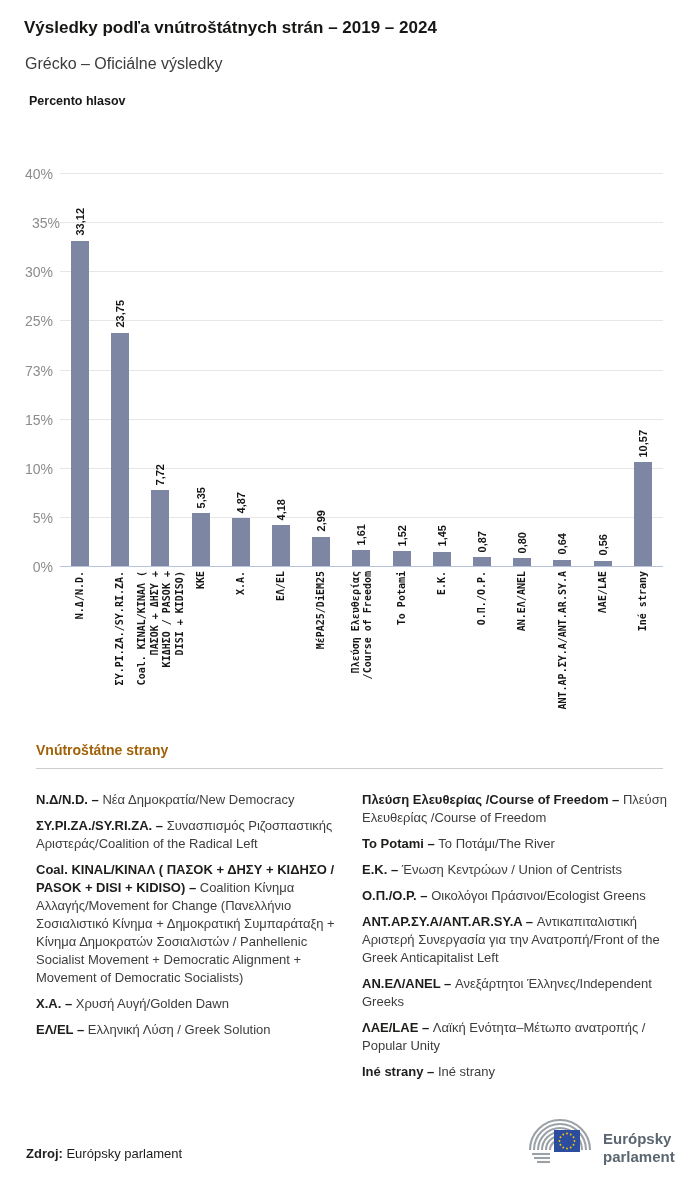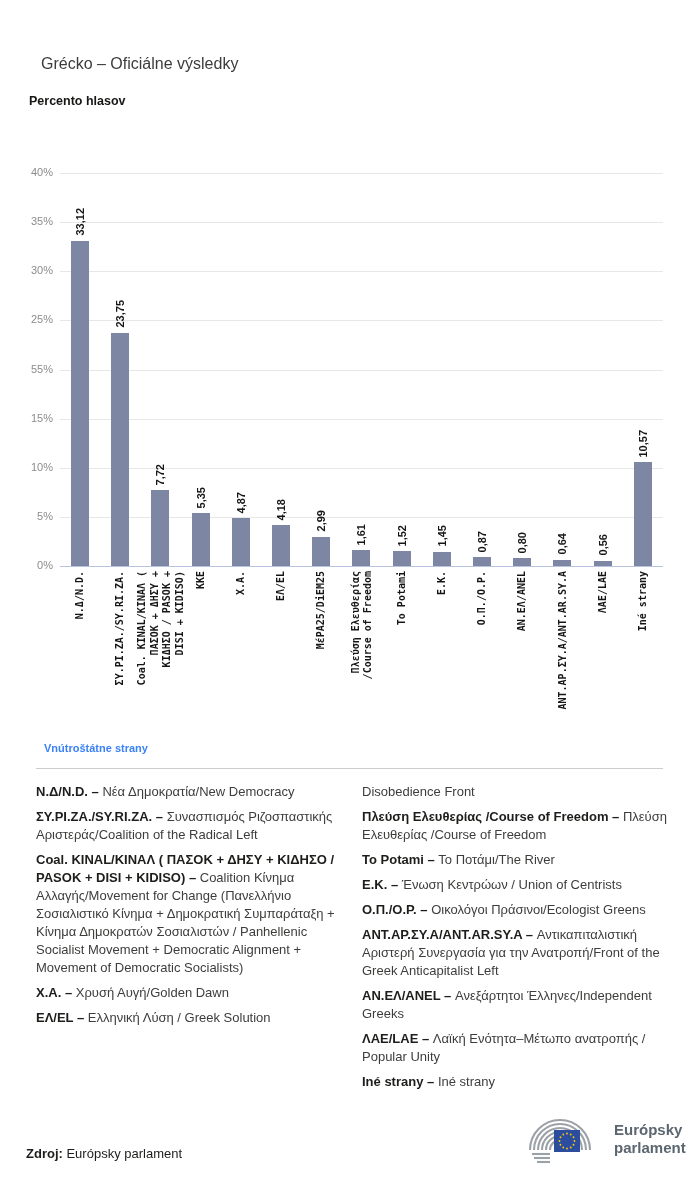--- a/index.html
+++ b/index.html
@@ -1,77 +1,78 @@
 <!DOCTYPE html>
 <html><head>
 <meta charset="utf-8">
 <style>
   html,body{margin:0;padding:0;background:#fff;}
   #page{position:relative;width:700px;height:1180px;background:#ffffff;overflow:hidden;
         font-family:"Liberation Sans",sans-serif;color:#1b1b1a;}
   .abs{position:absolute;}
   .page-title{left:24px;top:18px;font-size:17px;font-weight:bold;color:#161615;}
-  .page-subtitle{left:25px;top:55px;font-size:16px;color:#3c3c3b;margin-left:16px;}
+  .page-subtitle{left:25px;top:55px;font-size:16px;color:#3c3c3b;}
   .axis-title{left:29px;top:94px;font-size:12.5px;font-weight:bold;color:#161615;}
 
   
   #chart-area{left:0;top:0;width:700px;height:745px;}
   .gridline{position:absolute;left:60px;width:603px;height:1px;background:#e7e7e7;}
   .gridline.baseline{background:#b8c4de;}
-  .ytick{position:absolute;left:0;width:53px;text-align:right;font-size:11px;color:#8c8c8c;}
+  .ytick{position:absolute;left:0;width:53px;text-align:right;font-size:14px;color:#8c8c8c;}
   .bar-slot{position:absolute;top:173px;height:393px;}
   .bar{position:absolute;bottom:0;left:50%;margin-left:-9px;width:18px;background:#7d87a3;}
   .bar-value{position:absolute;left:50%;writing-mode:vertical-rl;
              transform:translateX(-50%) rotate(180deg);
              font-size:11px;font-weight:bold;color:#161615;white-space:nowrap;}
   .xlabel{position:absolute;top:571px;writing-mode:vertical-rl;
           transform:translateX(-50%) rotate(180deg);text-align:end;
           font-family:"DejaVu Sans Mono",monospace;font-size:10px;font-weight:bold;
           line-height:12.5px;color:#161615;white-space:pre-line;}
 
   
-  .legend-title{left:44px;top:742px;font-size:11px;font-weight:bold;color:#3b82f6;}
+  .legend-title{left:36px;top:742px;font-size:14px;font-weight:bold;color:#a16207;}
   .legend-rule{left:36px;top:768px;width:627px;height:1px;background:#cccccc;}
   .legend-col{top:783px;font-size:13px;line-height:18px;color:#3d3d3c;}
   #legend-col-left{left:36px;width:312px;}
   #legend-col-right{left:362px;width:306px;}
-  .legend-entry{margin:0 0 7px 0;}
+  .legend-entry{margin:8px 0 7px 0;}
   .legend-entry b{color:#1d1d1b;}
 
   
   .source{left:26px;top:1146px;font-size:13px;color:#1d1d1b;}
   .source b{font-weight:bold;}
-  .ep-logo{left:524px;top:1112px;display:flex;align-items:center;gap:12px;}
+  .ep-logo{left:524px;top:1112px;display:flex;align-items:flex-end;gap:1px;}
   .ep-logo-text{font-size:15px;line-height:18px;font-weight:bold;color:#5b6670;}
 </style>
 </head>
 <body>
 
 <div id="page">
 
+  <div class="abs page-title">Výsledky podľa vnútroštátnych strán – 2019 – 2024</div>
   <div class="abs page-subtitle">Grécko – Oficiálne výsledky</div>
   <div class="abs axis-title">Percento hlasov</div>
 
   <div class="abs" id="chart-area">
       <div class="gridline baseline" style="top: 566px; background: rgb(184, 196, 222);"></div>
       <div class="ytick" style="top: 559px;">0%</div>
       <div class="gridline" style="top: 516.875px;"></div>
       <div class="ytick" style="top: 509.875px;">5%</div>
       <div class="gridline" style="top: 467.75px;"></div>
       <div class="ytick" style="top: 460.75px;">10%</div>
       <div class="gridline" style="top: 418.625px;"></div>
       <div class="ytick" style="top: 411.625px;">15%</div>
       <div class="gridline" style="top: 369.5px;"></div>
-      <div class="ytick" style="top: 362.5px;">55%</div>
+      <div class="ytick" style="top: 362.5px;">73%</div>
       <div class="gridline" style="top: 320.375px;"></div>
       <div class="ytick" style="top: 313.375px;">25%</div>
       <div class="gridline" style="top: 271.25px;"></div>
       <div class="ytick" style="top: 264.25px;">30%</div>
       <div class="gridline" style="top: 222.125px;"></div>
-      <div class="ytick" style="top: 215.125px;">35%</div>
+      <div class="ytick" style="top: 215.125px; padding-left: 7px;">35%</div>
       <div class="gridline" style="top: 173px;"></div>
       <div class="ytick" style="top: 166px;">40%</div>
       <div class="bar-slot" style="left: 60px; width: 40.2px;">
         <div class="bar" style="height: 325.404px; background: rgb(125, 135, 163);"></div>
         <div class="bar-value" style="bottom: 330.404px;">33,12</div>
       </div>
       <div class="xlabel" style="left: 80.1px;">Ν.Δ/N.D.</div>
       <div class="bar-slot" style="left: 100.2px; width: 40.2px;">
         <div class="bar" style="height: 233.344px; background: rgb(125, 135, 163);"></div>
         <div class="bar-value" style="bottom: 238.344px;">23,75</div>
@@ -151,21 +152,20 @@
   <div class="abs legend-title">Vnútroštátne strany</div>
   <div class="abs legend-rule"></div>
   <div class="abs legend-col" id="legend-col-left">
       <p class="legend-entry"><b>Ν.Δ/N.D. – </b><span>Νέα Δημοκρατία/New Democracy</span></p>
       <p class="legend-entry"><b>ΣΥ.ΡΙ.ΖΑ./SY.RI.ZA. – </b><span>Συνασπισμός Ριζοσπαστικής Αριστεράς/Coalition of the Radical Left</span></p>
       <p class="legend-entry"><b>Coal. KINAL/ΚΙΝΑΛ ( ΠΑΣΟΚ + ΔΗΣΥ + ΚΙΔΗΣΟ / PASOK + DISI + KIDISO) – </b><span>Coalition Κίνημα Αλλαγής/Movement for Change (Πανελλήνιο Σοσιαλιστικό Κίνημα + Δημοκρατική Συμπαράταξη + Κίνημα Δημοκρατών Σοσιαλιστών / Panhellenic Socialist Movement + Democratic Alignment + Movement of Democratic Socialists)</span></p>
       <p class="legend-entry"><b>Χ.Α. – </b><span>Χρυσή Αυγή/Golden Dawn</span></p>
       <p class="legend-entry"><b>ΕΛ/EL – </b><span>Ελληνική Λύση / Greek Solution</span></p>
     </div>
   <div class="abs legend-col" id="legend-col-right">
-      <p class="legend-entry"><span>Disobedience Front</span></p>
       <p class="legend-entry"><b>Πλεύση Ελευθερίας /Course of Freedom – </b><span>Πλεύση Ελευθερίας /Course of Freedom</span></p>
       <p class="legend-entry"><b>To Potami – </b><span>Το Ποτάμι/The River</span></p>
       <p class="legend-entry"><b>E.K. – </b><span>Ένωση Κεντρώων / Union of Centrists</span></p>
       <p class="legend-entry"><b>Ο.Π./O.P. – </b><span>Οικολόγοι Πράσινοι/Ecologist Greens</span></p>
       <p class="legend-entry"><b>ΑΝΤ.ΑΡ.ΣΥ.Α/ANT.AR.SY.A – </b><span>Αντικαπιταλιστική Αριστερή Συνεργασία για την Ανατροπή/Front of the Greek Anticapitalist Left</span></p>
       <p class="legend-entry"><b>ΑΝ.ΕΛ/ANEL – </b><span>Ανεξάρτητοι Έλληνες/Independent Greeks</span></p>
       <p class="legend-entry"><b>ΛΑΕ/LAE – </b><span>Λαϊκή Ενότητα–Μέτωπο ανατροπής / Popular Unity</span></p>
       <p class="legend-entry"><b>Iné strany – </b><span>Iné strany</span></p>
     </div>
 

